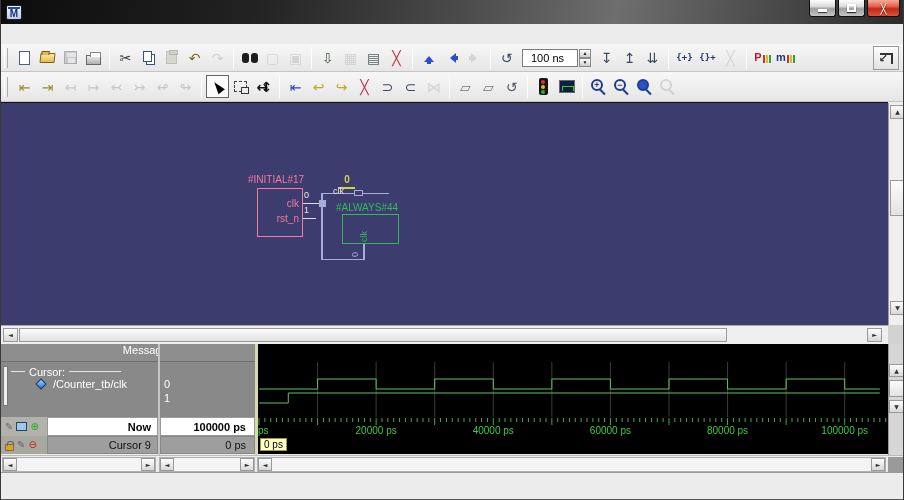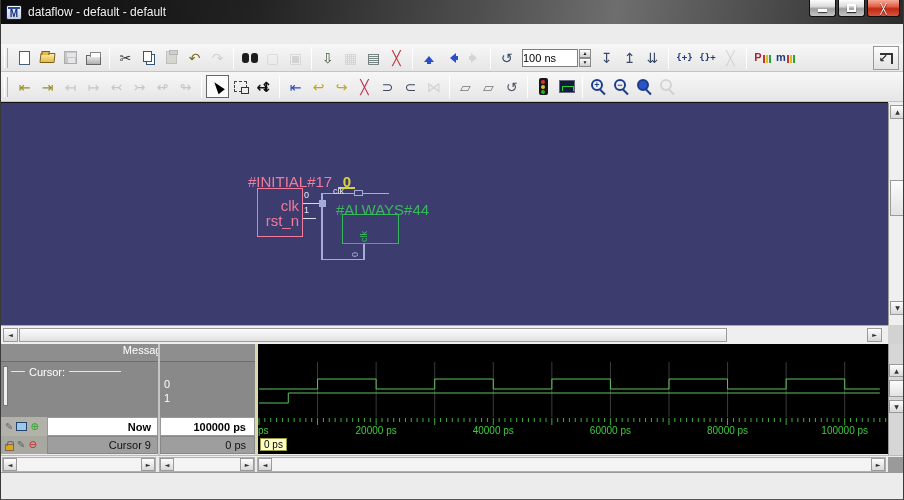--- a/index.html
+++ b/index.html
@@ -25,21 +25,21 @@
 #tb1{top:44px;height:28px}
 #tb2{top:72px;height:30px}
 .grip{width:4px;height:20px;border-left:1px solid #fff;border-right:1px solid #aeaeae;margin:0 5px 0 3px;flex:none}
 .tbsep{width:1px;height:22px;background:#b8b8b8;border-right:1px solid #fff;margin:0 4px;flex:none}
 .tbtn{width:23px;height:23px;display:flex;align-items:center;justify-content:center;flex:none}
 .tbtn.disabled{opacity:.38;filter:grayscale(70%)}
 .tbtn.pressed{border:1px solid #666;background:#fbfbfb}
 .gl{font-family:"DejaVu Sans",sans-serif;font-size:14px;line-height:1}
 .gl.txt{font-size:9px;font-weight:bold;font-family:"DejaVu Sans Mono",monospace}
 .spinwrap{display:flex;align-items:center;margin:0 4px;flex:none}
-.timefield{width:56px;height:18px;border:1px solid #7d7d7d;background:#fff;font-size:11px;text-align:left;padding-right:5px;font-family:"Liberation Sans",sans-serif}
+.timefield{width:56px;height:18px;border:1px solid #7d7d7d;background:#fff;font-size:11px;text-align:center;padding-right:5px;font-family:"Liberation Sans",sans-serif}
 .spin{display:flex;flex-direction:column;margin-left:1px}
 .spin .sb{width:12px;height:9px;background:linear-gradient(#fefefe,#cfcfcf);border:1px solid #8a8a8a;font-size:5px;display:flex;align-items:center;justify-content:center;color:#222;line-height:1}
 .dockbtn{position:absolute;left:872px;top:46px;width:26px;height:24px;border:1px solid #9a9a9a;background:linear-gradient(#fdfdfd,#e2e2e2);display:flex;align-items:center;justify-content:center}
 
 .ic-page{width:11px;height:14px;background:#fff;border:1px solid #48607a}
 .ic-folder{width:15px;height:10px;background:linear-gradient(#ffeaa2,#e2ba4e);border:1px solid #7c6018;position:relative;border-radius:1px;transform:skewX(-6deg)}
 .ic-folder::before{content:"";position:absolute;left:0;top:-3px;width:6px;height:3px;background:#e2ba4e;border:1px solid #7c6018;border-bottom:none}
 .ic-save{width:13px;height:13px;background:#7e8c9c;border:1px solid #445;position:relative}
 .ic-save::before{content:"";position:absolute;left:3px;bottom:0;width:7px;height:5px;background:#dde}
 .ic-save::after{content:"";position:absolute;left:2px;top:1px;width:9px;height:4px;background:#cbd5e0}
@@ -76,21 +76,21 @@
 .ic-perf{display:flex;align-items:flex-end}
 .ic-perf .pl{font-size:11px;font-weight:bold;line-height:1}
 .ic-perf .bars{width:8px;height:8px;margin-left:1px;background:linear-gradient(90deg,#d03030 0 2px,transparent 2px 3px,#d0c020 3px 5px,transparent 5px 6px,#2fa22f 6px 8px)}
 .ic-dock{width:13px;height:11px;border-top:2px solid #333;border-right:2px solid #333;position:relative}
 .ic-dock::before{content:"↙";position:absolute;left:-1px;top:-3px;font-size:11px;font-weight:bold;color:#333;font-family:"DejaVu Sans",sans-serif}
 .ic-screen{width:11px;height:9px;background:#9ac8f0;border:1px solid #246}
 .ic-lock{width:9px;height:7px;background:#d8a818;border:1px solid #865;position:relative;margin-top:4px}
 .ic-lock::before{content:"";position:absolute;left:1px;top:-4px;width:5px;height:4px;border:1px solid #666;border-bottom:none;border-radius:3px 3px 0 0}
 
 .canvas{position:absolute;left:0;top:102px;width:887px;height:223px;background:#3c3c6e;border-top:1px solid #141414;overflow:hidden}
-.cv-text{position:absolute;font-size:15px;line-height:1.1;white-space:nowrap}
+.cv-text{position:absolute;font-size:10px;line-height:1.1;white-space:nowrap}
 .wire{position:absolute;background:#a6abd8}
 .vrot{writing-mode:vertical-rl;transform:rotate(180deg);font-size:9px}
 
 .sbtrack{position:absolute;background:#efefef}
 .sbtn{position:absolute;width:15px;height:14px;background:linear-gradient(#fdfdfd,#d8d8d8);border:1px solid #9a9a9a;display:flex;align-items:center;justify-content:center;font-size:6px;color:#333;font-family:"DejaVu Sans",sans-serif;line-height:1}
 .sthumb{position:absolute;background:linear-gradient(#fcfcfc,#e2e2e2);border:1px solid #9a9a9a}
 
 .wv{position:absolute;font-size:11px}
 .wv-gray{background:#8e8e8e;color:#fff}
 .diamond{width:8px;height:8px;background:linear-gradient(135deg,#aadcff,#1f6fd0);border:1px solid #0a3a80;transform:rotate(45deg);flex:none}
@@ -110,21 +110,20 @@
 </style>
 </head>
 <body>
 
 <div id="app">
 
   <div class="titlebar">
     <div class="appicon">
         <span>M</span>
       </div>
-    <span class="title-text">dataflow - default - default</span>
     <div class="winbtns">
       <div class="wbtn">
           <span class="minglyph"></span>
         </div>
       <div class="wbtn">
           <span class="maxglyph"></span>
         </div>
       <div class="wbtn close">
           <span class="closeglyph">╳</span>
         </div>
@@ -389,20 +388,24 @@
   <div class="wv wv-gray" style="left:0;top:362px;width:157px;height:55px;background:#898989"></div>
   <div class="wv wv-gray" style="left:159px;top:362px;width:95px;height:55px;background:#898989"></div>
   <div class="abs" style="left:2px;top:366px;width:5px;height:40px;background:#f0f0f0;border:1px solid #777"></div>
 
   <div class="wv" style="left:10px;top:365px;width:145px;height:13px;display:flex;align-items:center;gap:4px;color:#fff">
     <span class="dashline" style="width:14px"></span>
     <span>Cursor:</span>
     <span class="dashline" style="width:52px"></span>
   </div>
 
+  <div class="wv" style="left:0;top:377px;width:157px;height:14px;display:flex;align-items:center;padding-left:36px;color:#fff">
+    <span class="diamond"></span>
+    <span style="margin-left:8px">/Counter_tb/clk</span>
+  </div>
   <div class="wv" style="left:159px;top:377px;width:95px;height:14px;display:flex;align-items:center;padding-left:4px;color:#fff">
       <span>0</span>
     </div>
   <div class="wv" style="left:159px;top:391px;width:95px;height:14px;display:flex;align-items:center;padding-left:4px;color:#fff">
       <span>1</span>
     </div>
 
   <div class="abs" style="left:257px;top:362px;width:630px;height:55px;background:#000">
     <svg id="wave-svg" width="630" height="55">
         <line x1="59.57" x2="59.57" y1="0" y2="55" stroke="#3c3c3c" stroke-width="1"></line>

